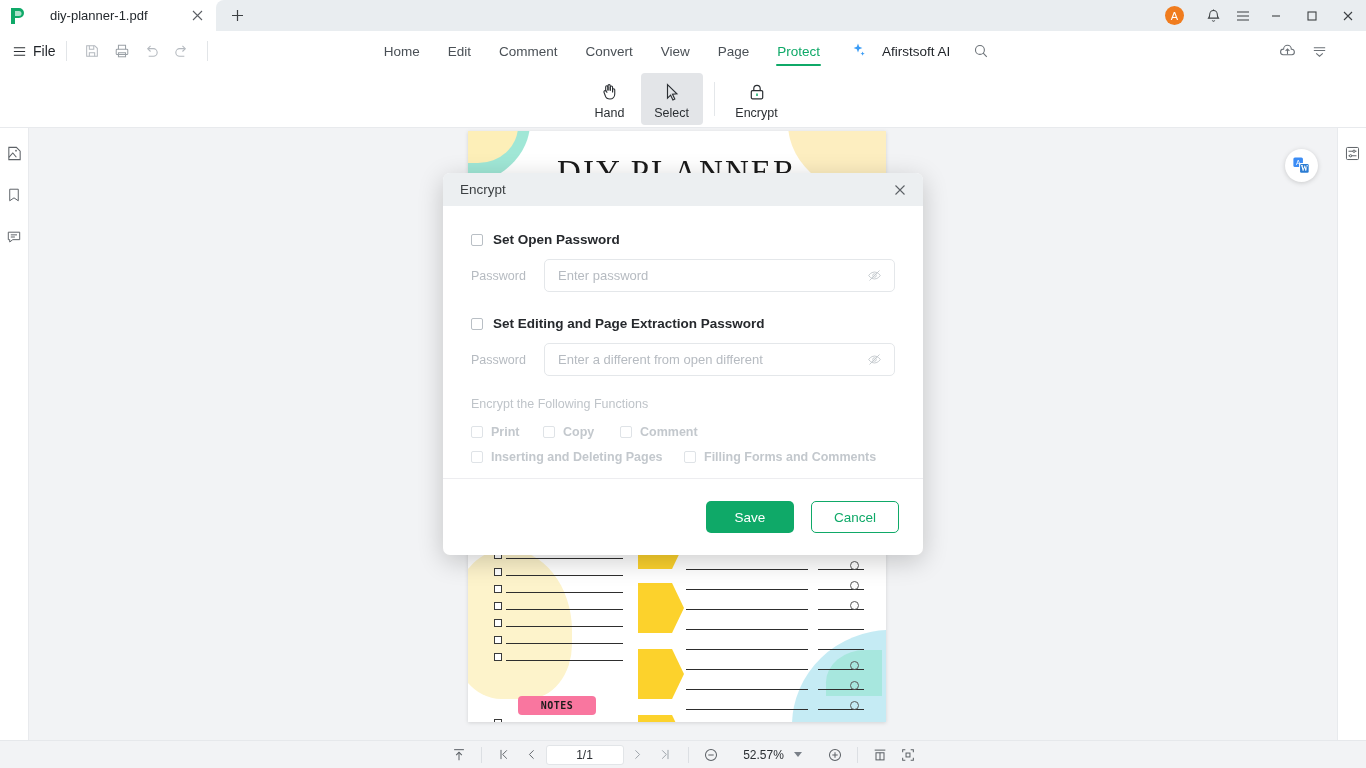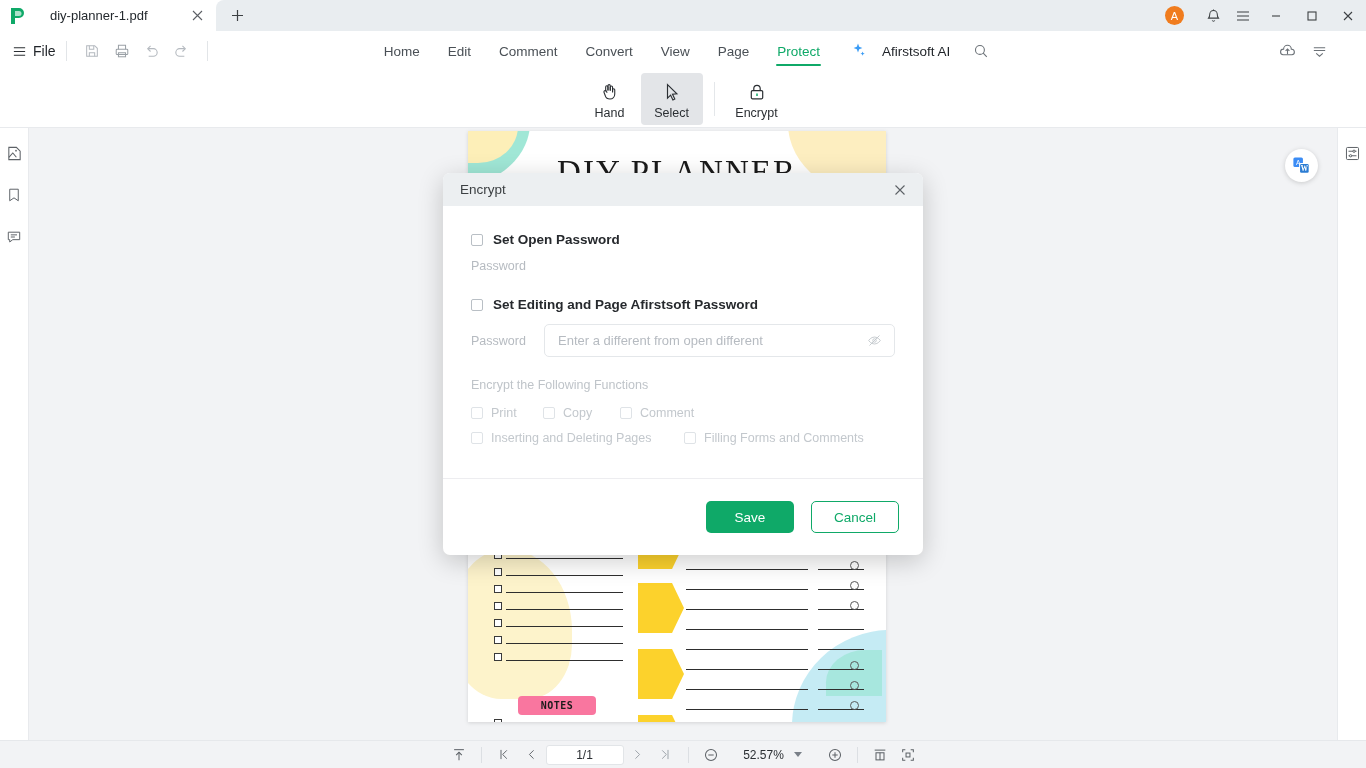--- a/index.html
+++ b/index.html
@@ -234,21 +234,21 @@
   .field-row { display: flex; align-items: center; margin-top: 12px; }
   .field-label { width: 73px; font-size: 12.5px; color: #b6bbc1; }
   .field-box {
     flex: 1; height: 33px; border: 1px solid #e4e7ea; border-radius: 5px;
     display: flex; align-items: center; padding: 0 10px 0 13px; background: #fff;
   }
   .field-ph { flex: 1; font-size: 13px; color: #b6bbc1; }
   .eye { width: 20px; height: 20px; display:flex; align-items:center; justify-content:center; color:#c2c7cc; }
   .section-note { margin-top: 21px; font-size: 12.5px; color: #bfc4c9; }
   .func-row { display: flex; align-items: center; margin-top: 14px; }
-  .func-item { display: flex; align-items: center; gap: 8px; font-size: 12.5px; color: #c3c8cd; }
+  .func-item { display: flex; align-items: center; gap: 8px; font-size: 12.5px; color: #c3c8cd; font-weight: bold; }
   .modal-divider { position: absolute; left: 0; right: 0; top: 305px; height: 1px; background: #ededf0; }
   .modal-foot {
     position: absolute; left: 0; bottom: 0; width: 480px; height: 76px;
     display: flex; align-items: center; justify-content: flex-end; gap: 17px; padding-right: 24px;
   }
   .btn-save {
     width: 88px; height: 32px; border-radius: 5px; background: #0fa968; color: #fff;
     font-size: 13.5px; display: flex; align-items: center; justify-content: center;
   }
   .btn-cancel {
@@ -581,25 +581,35 @@
       </span>
     </div>
 
     <div class="modal-body">
       <div class="cb-row">
         <span class="cbox"></span>
         <span class="cb-strong">Set Open Password</span>
       </div>
       <div class="field-row">
         <span class="field-label">Password</span>
+        <span class="field-box">
+          <span class="field-ph">Enter password</span>
+          <span class="eye">
+            <svg width="15" height="15" viewBox="0 0 18 18" fill="none" stroke="#c2c7cc" stroke-width="1.1">
+              <path d="M2 9s2.7-4.2 7-4.2S16 9 16 9s-2.7 4.2-7 4.2S2 9 2 9z"></path>
+              <circle cx="9" cy="9" r="2.1"></circle>
+                <path d="M3 15L15 3"></path>
+            </svg>
+          </span>
+        </span>
       </div>
 
       <div class="cb-row" style="margin-top:24px">
         <span class="cbox"></span>
-        <span class="cb-strong">Set Editing and Page Afirstsoft Password</span>
+        <span class="cb-strong">Set Editing and Page Extraction Password</span>
       </div>
       <div class="field-row">
         <span class="field-label">Password</span>
         <span class="field-box">
           <span class="field-ph">Enter a different from open different</span>
           <span class="eye">
             <svg width="15" height="15" viewBox="0 0 18 18" fill="none" stroke="#c2c7cc" stroke-width="1.1">
               <path d="M2 9s2.7-4.2 7-4.2S16 9 16 9s-2.7 4.2-7 4.2S2 9 2 9z"></path>
               <circle cx="9" cy="9" r="2.1"></circle>
                 <path d="M3 15L15 3"></path>

